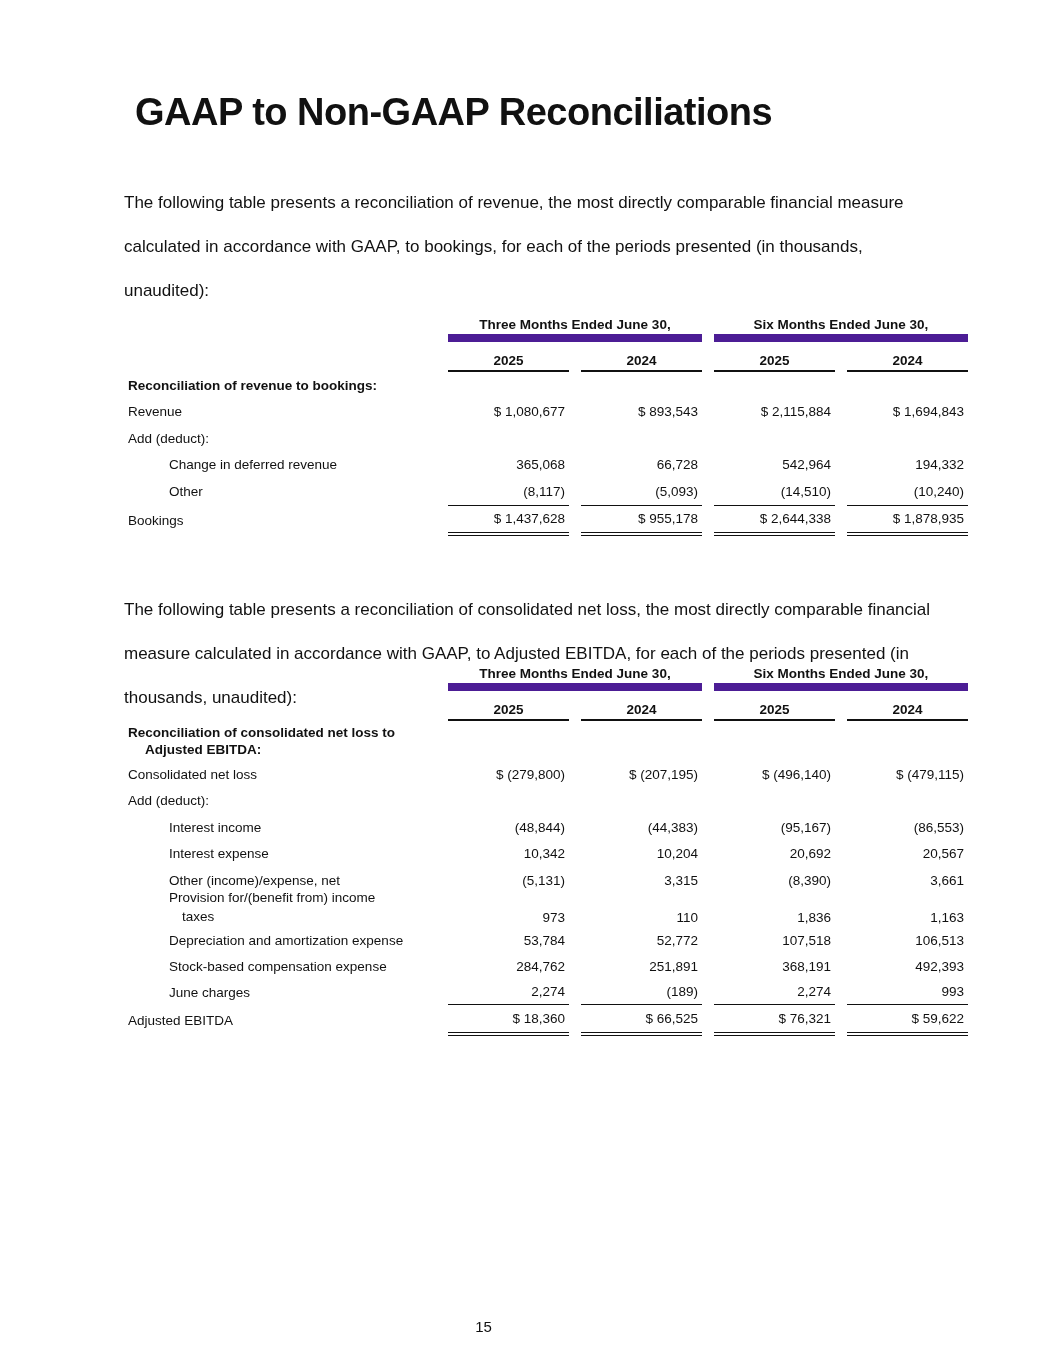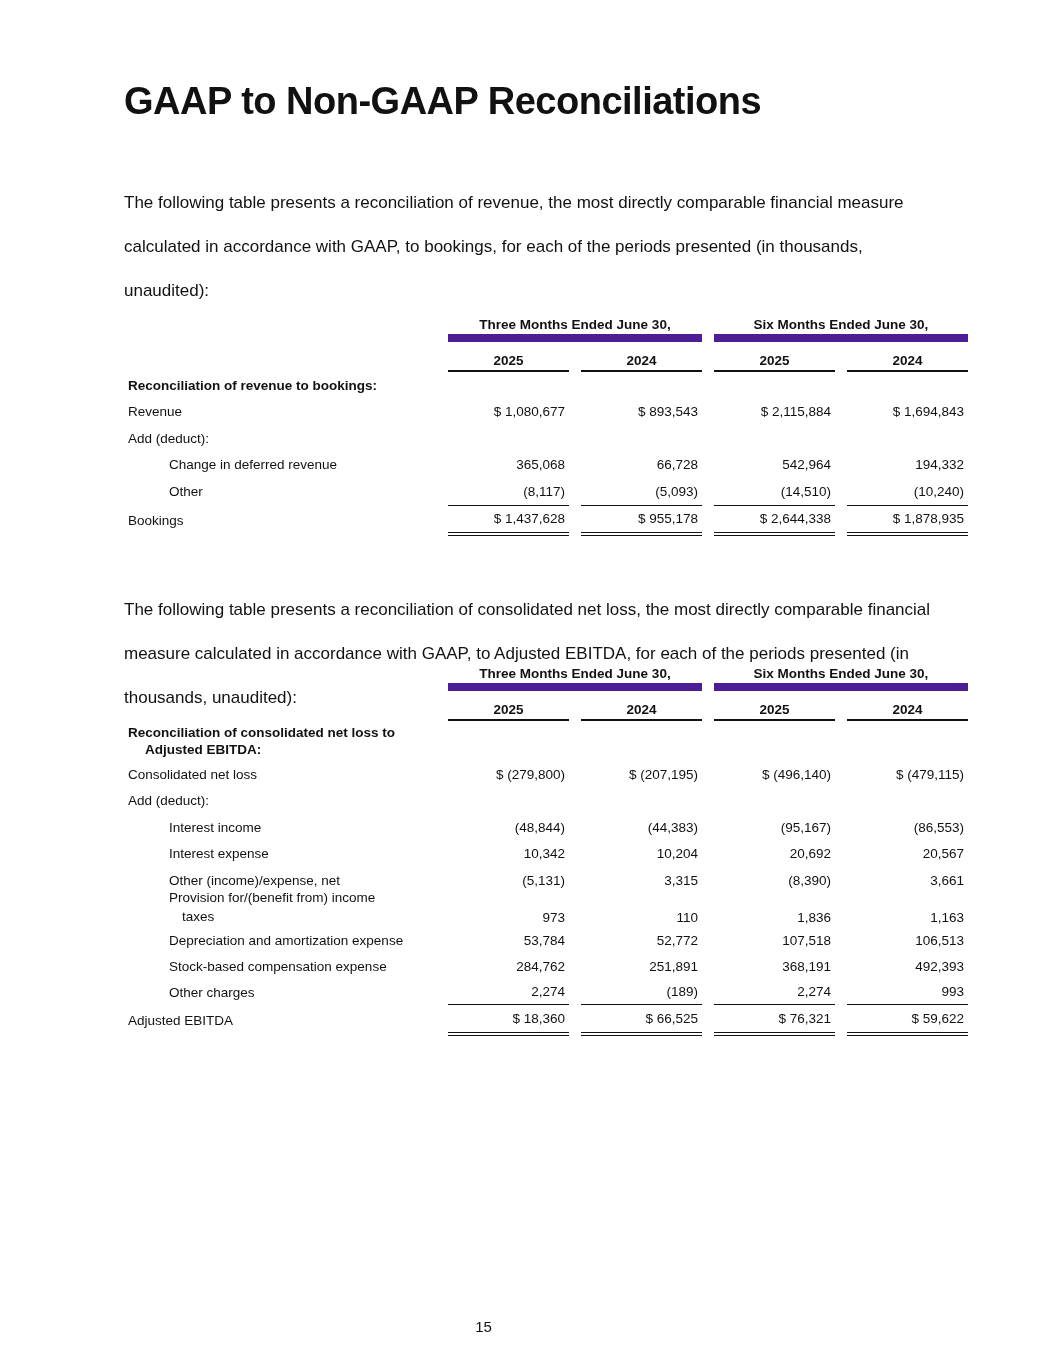--- a/index.html
+++ b/index.html
@@ -2,21 +2,21 @@
 <html><head>
 <meta charset="utf-8">
 <style>
   html, body { margin: 0; padding: 0; background: #ffffff; }
   body {
     width: 1055px; height: 1365px; position: relative; overflow: hidden;
     font-family: "Liberation Sans", "DejaVu Sans", sans-serif; color: #111111;
   }
   .title {
     position: absolute; left: 124px; top: 80px;
-    font-size: 38px; font-weight: bold; letter-spacing: -0.5px; margin: 0;
+    font-size: 38px; font-weight: bold; letter-spacing: -0.5px; margin: 11px;
   }
   .para {
     position: absolute; left: 124px; width: 810px;
     font-size: 17px; line-height: 44px; margin: 0;
   }
   .p1 { top: 181px; }
   .p2 { top: 556px; margin-top: 32px; }
   table.fin {
     position: absolute; left: 124px; border-collapse: separate; border-spacing: 0;
     font-size: 13.5px; table-layout: fixed;
@@ -236,21 +236,21 @@
     <td class="indent">Stock-based compensation expense</td>
     <td class="c-num">284,762</td>
         <td class="gap"></td>
     <td class="c-num">251,891</td>
         <td class="gap"></td>
     <td class="c-num">368,191</td>
         <td class="gap"></td>
     <td class="c-num">492,393</td>
   </tr>
   <tr class="row row-tight single">
-    <td class="indent">Other charges</td>
+    <td class="indent">June charges</td>
     <td class="c-num">2,274</td>
         <td class="gap"></td>
     <td class="c-num">(189)</td>
         <td class="gap"></td>
     <td class="c-num">2,274</td>
         <td class="gap"></td>
     <td class="c-num">993</td>
   </tr>
   <tr class="row total">
     <td>Adjusted EBITDA</td>

